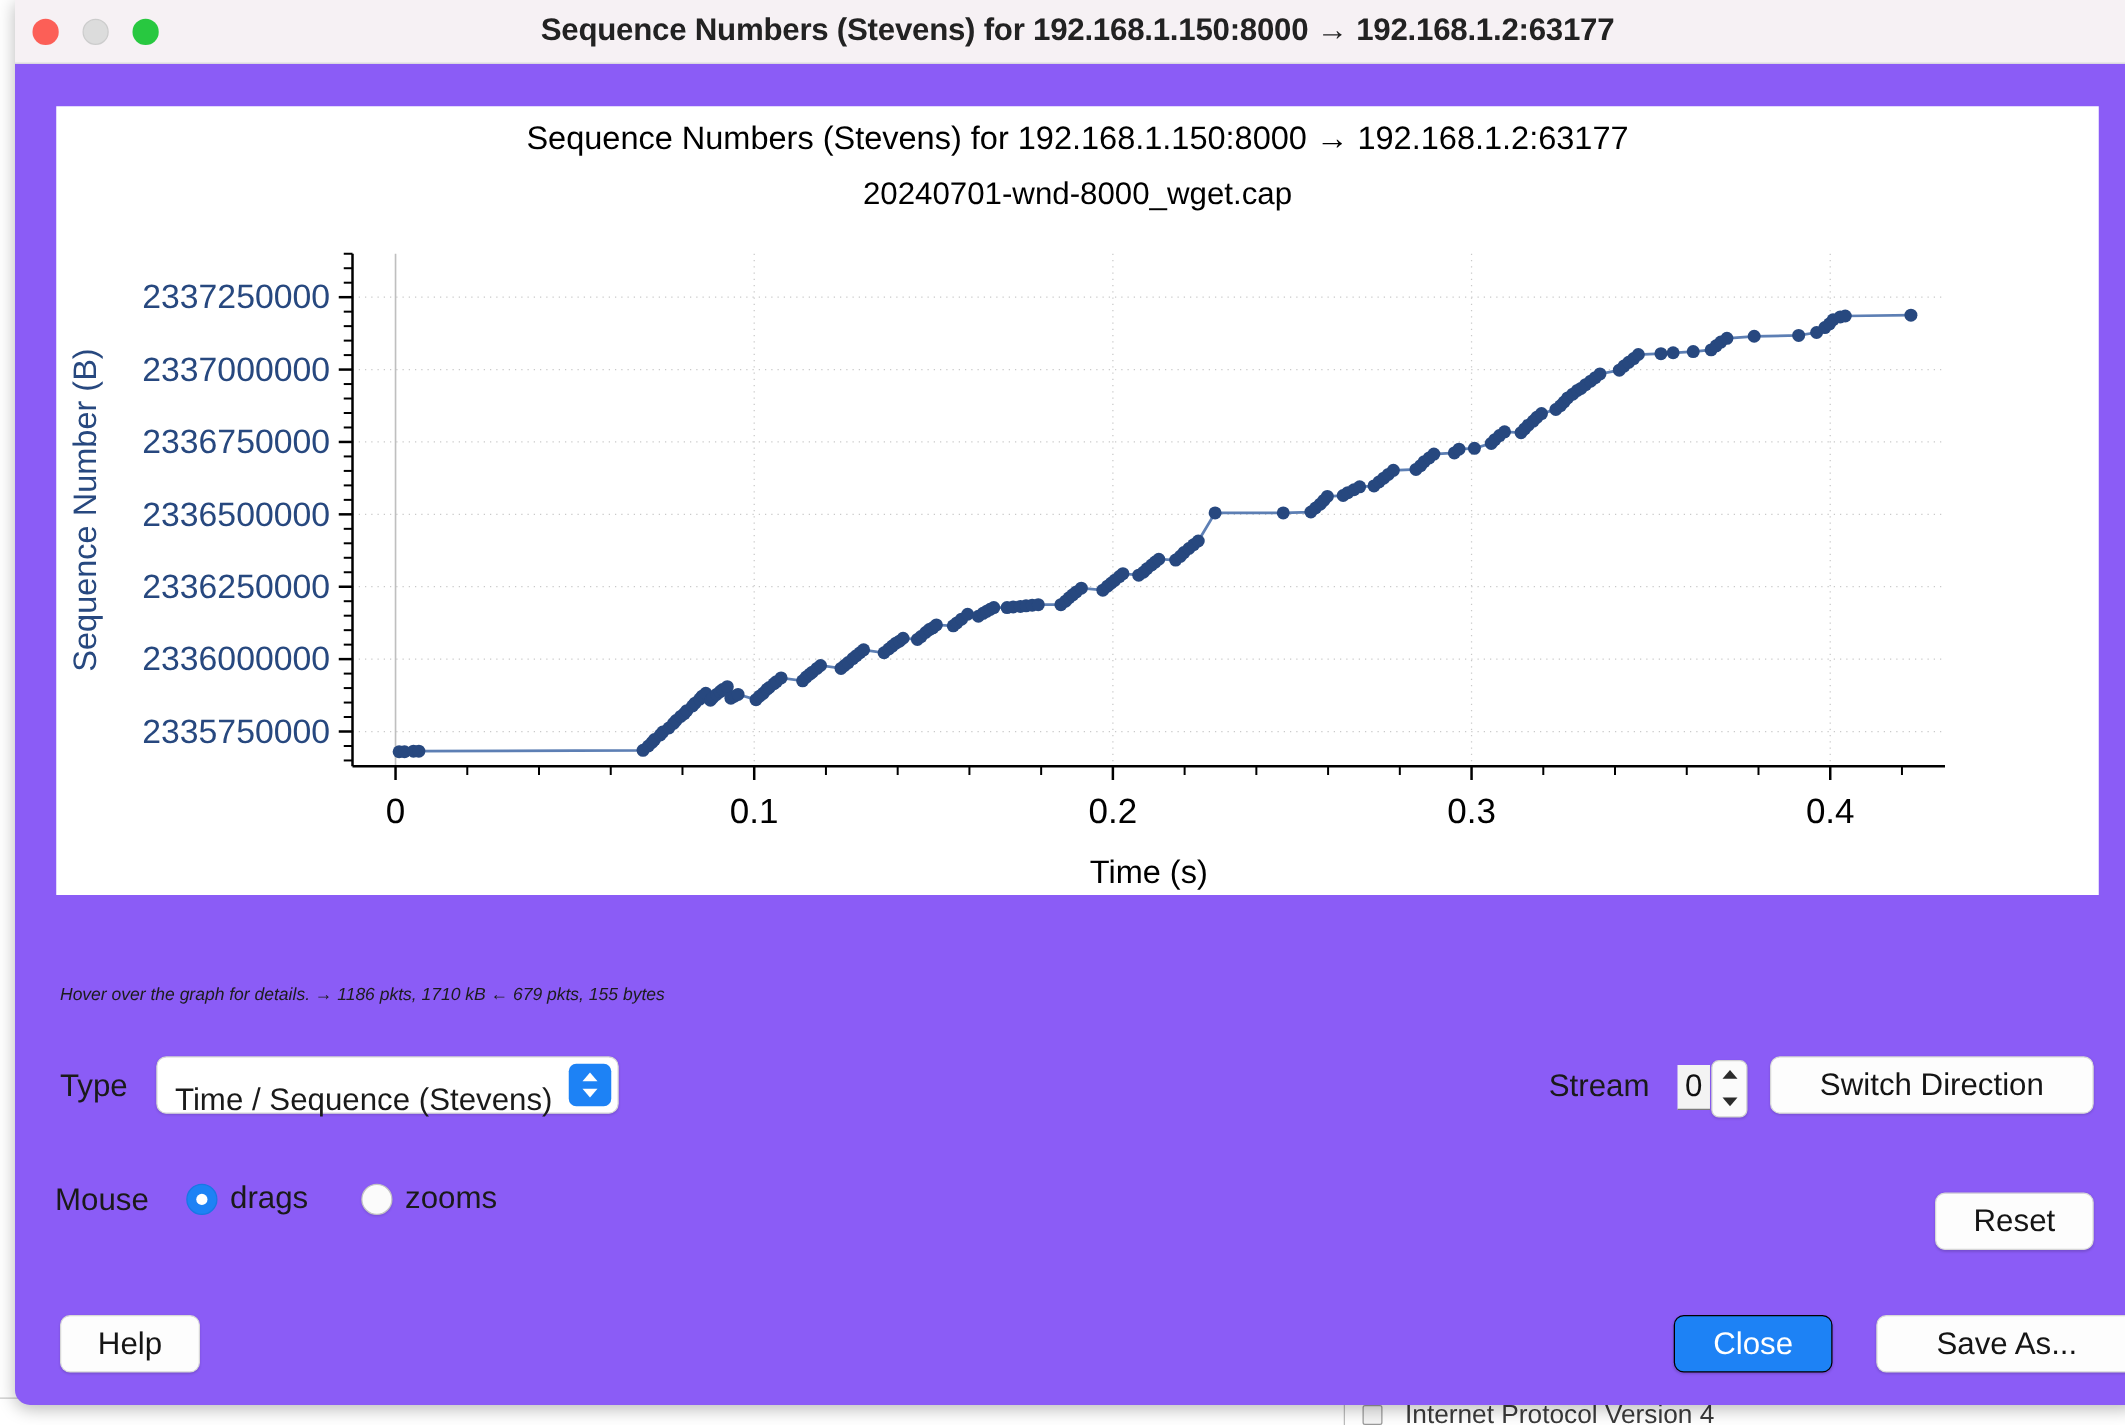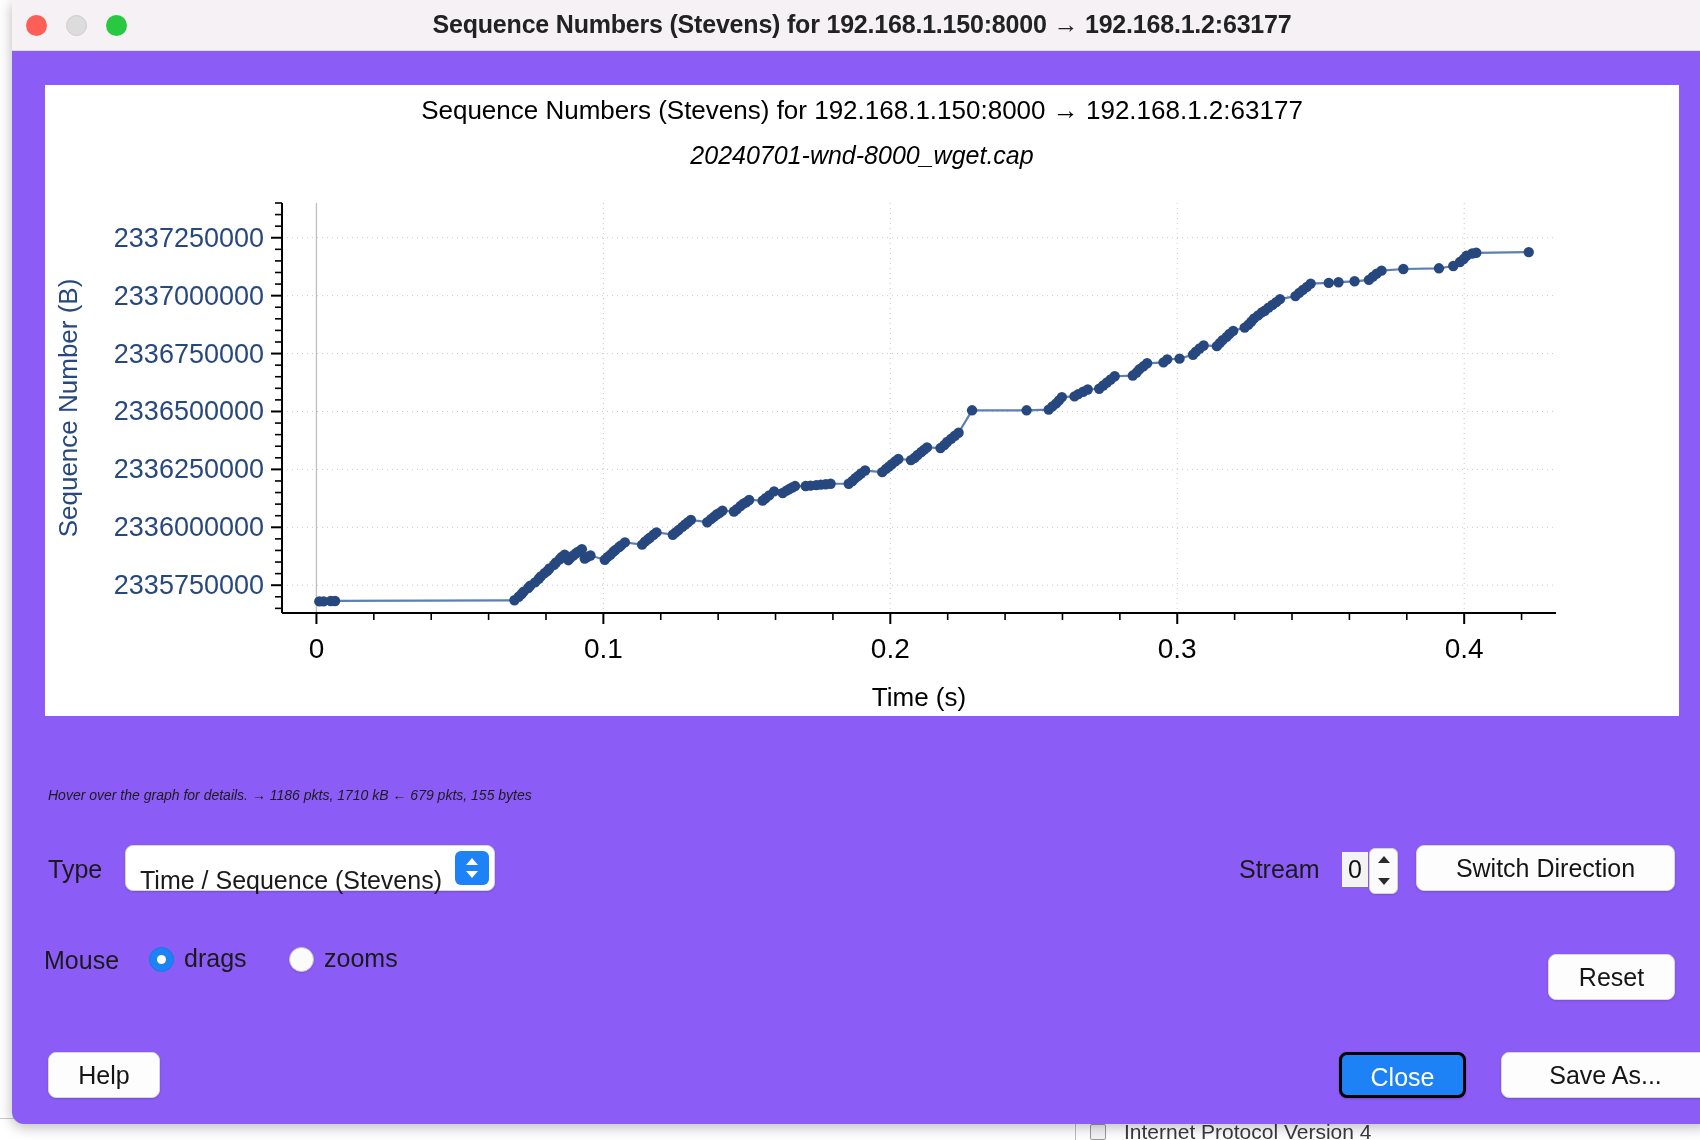--- a/index.html
+++ b/index.html
@@ -108,21 +108,20 @@
     text-align: center;
     font-size: 26px;
     color: #000000;
   }
   #chart-subtitle {
     position: absolute;
     left: 0; right: 0; top: 56px;
     text-align: center;
     font-size: 25px;
     color: #000000;
-    font-style: italic;
   }
   #plot-svg { position: absolute; left: 0; top: 0; }
 
   
   #hover-hint {
     position: absolute;
     left: 36px;
     top: 787px;
     font-size: 14px;
     font-style: italic;
@@ -226,21 +225,21 @@
     white-space: nowrap;
   }
   #switch-direction-btn { left: 1404px; top: 845px; width: 259px; height: 46px; line-height: 44px; text-align: center; }
   #reset-btn            { left: 1536px; top: 954px; width: 127px; height: 46px; line-height: 44px; }
   #help-btn             { left: 36px;   top: 1052px; width: 112px; height: 46px; line-height: 44px; }
   #saveas-btn           { left: 1489px; top: 1052px; width: 209px; height: 46px; line-height: 44px; }
   #close-btn {
     position: absolute;
     left: 1327px; top: 1052px; width: 127px; height: 46px;
     background: #1d82f5;
-    border: 3px solid #000000;
+    border: 1px solid #000000;
     border-radius: 8px;
     box-shadow: 0 1px 2px rgba(0,0,0,0.18);
     font-size: 25px;
     color: #ffffff;
     text-align: center;
     line-height: 44px;
     box-sizing: border-box;
   }
 
   

